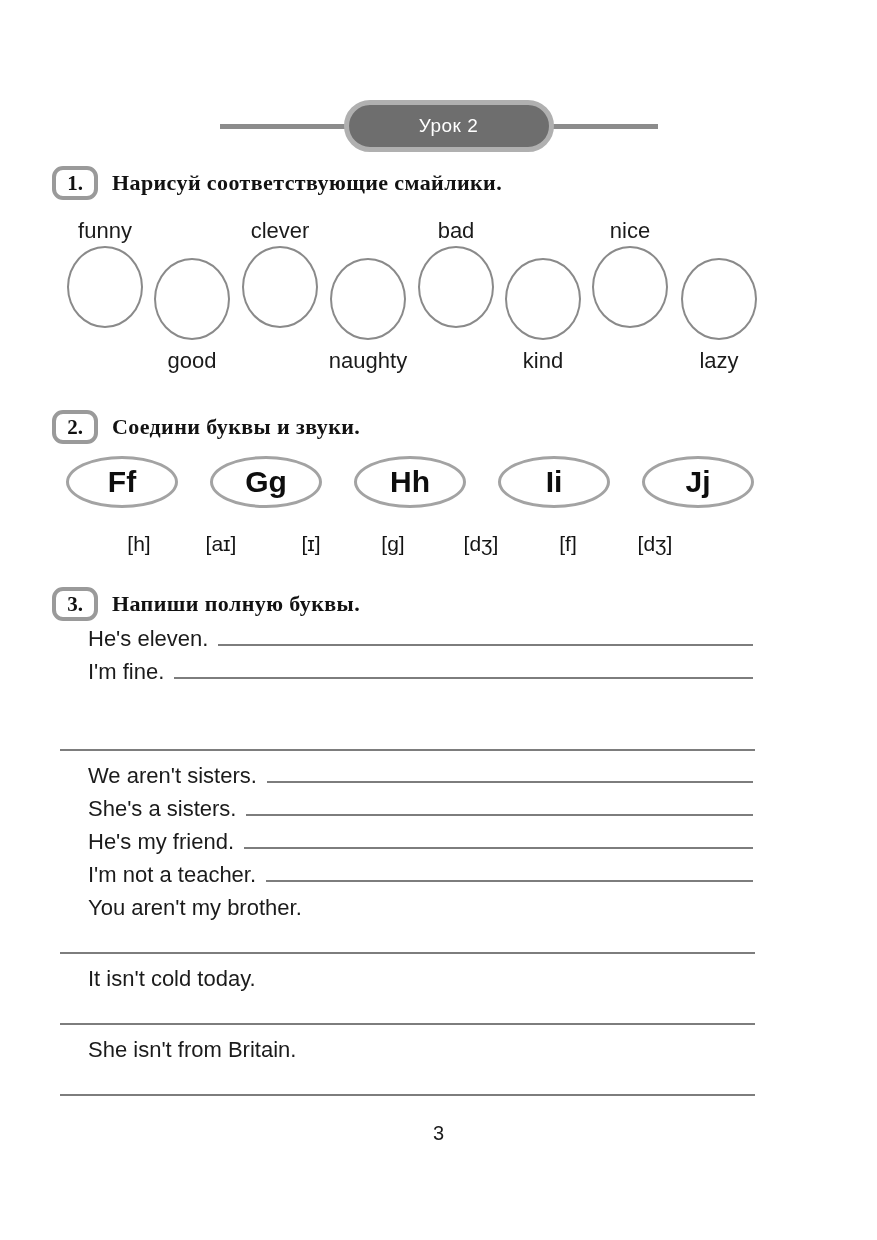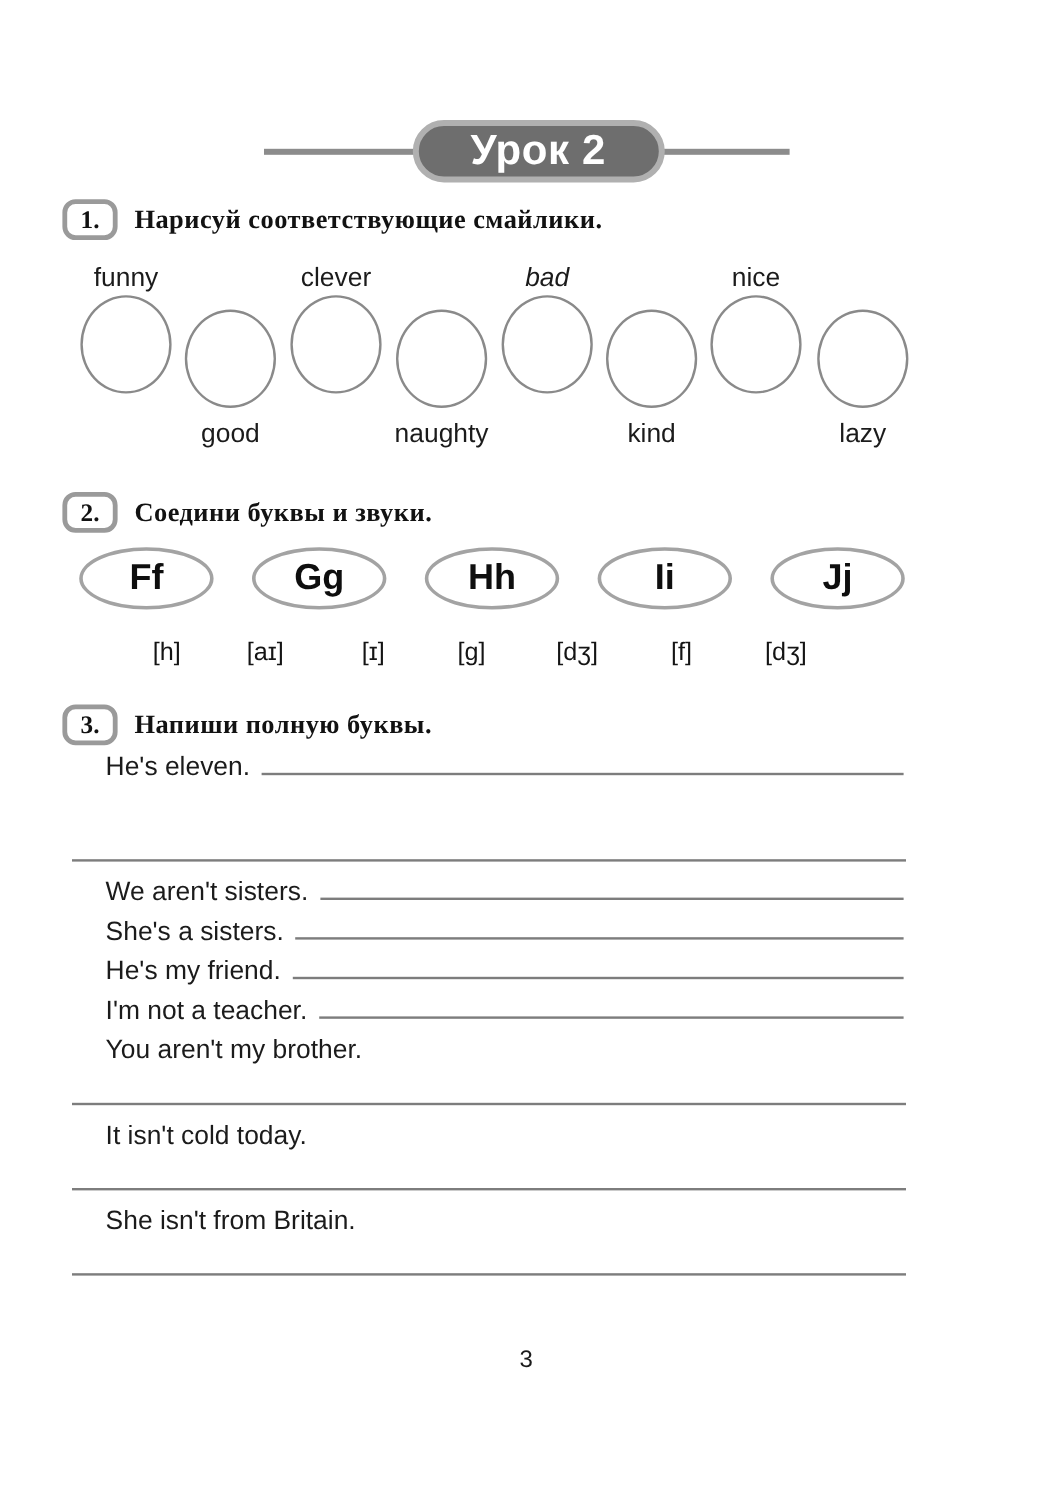--- a/index.html
+++ b/index.html
@@ -51,22 +51,22 @@
     background: #6e6e6e;
     border: 5px solid #b0b0b0;
     box-sizing: border-box;
     display: flex;
     align-items: center;
     justify-content: center;
     z-index: 2;
   }
   .banner-pill span {
     color: #ffffff;
-    font-size: 35px;
-    font-weight: bold;
+    font-size: 19px;
+    font-weight: normal;
     letter-spacing: 0.5px;
     line-height: 1;
     padding-bottom: 2px;
   }
 
   
   .task-head {
     position: absolute;
     display: flex;
     align-items: center;
@@ -251,21 +251,21 @@
     <div class="smiley-item top" style="left:220px; top:8px;">
       <div class="smiley-label">clever</div>
       <div class="smiley-circle"></div>
     </div>
 
     <div class="smiley-item bot" style="left:308px; top:46px;">
       <div class="smiley-circle"></div>
       <div class="smiley-label">naughty</div>
     </div>
 
-    <div class="smiley-item top" style="left:396px; top:8px;font-style:italic;">
+    <div class="smiley-item top" style="left:396px; top:8px;">
       <div class="smiley-label">bad</div>
       <div class="smiley-circle"></div>
     </div>
 
     <div class="smiley-item bot" style="left:483px; top:46px;">
       <div class="smiley-circle"></div>
       <div class="smiley-label">kind</div>
     </div>
 
     <div class="smiley-item top" style="left:570px; top:8px;">
@@ -319,20 +319,24 @@
   </div>
 
   <div class="sentences-zone">
 
     <div class="sent-group">
       <div class="sent-row">
         <span class="sent-text">He's eleven.</span>
         <span class="sent-blank"></span>
       </div>
       <div class="sent-row">
+        <span class="sent-text">I'm fine.</span>
+        <span class="sent-blank"></span>
+      </div>
+      <div class="sent-row">
         <span class="sent-blank none"></span>
       </div>
       <div class="gap-md"></div>
     </div>
 
     <div class="group-rule"></div>
     <div class="gap-sm"></div>
 
     <div class="sent-group">
       <div class="sent-row">

